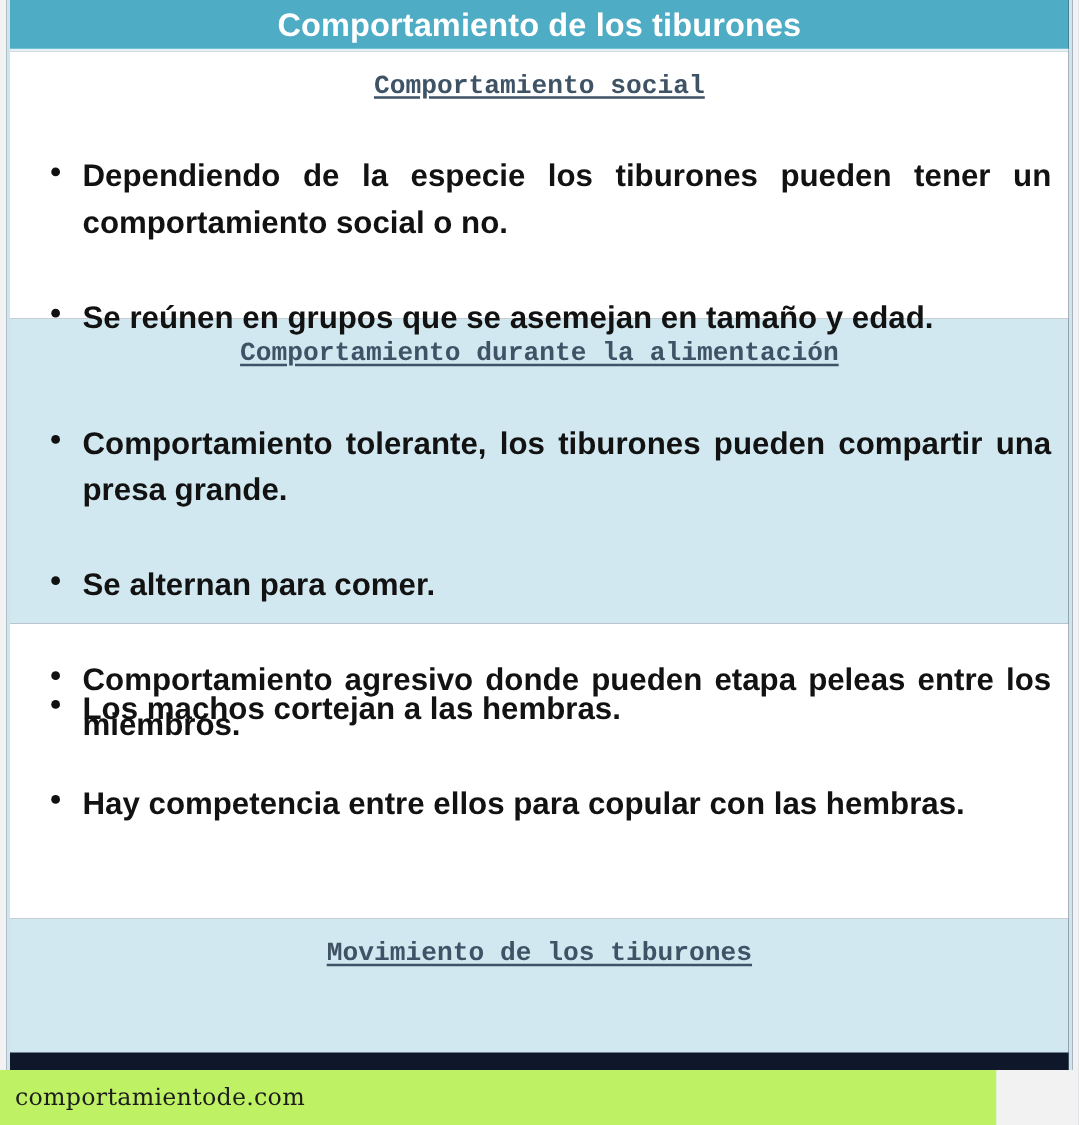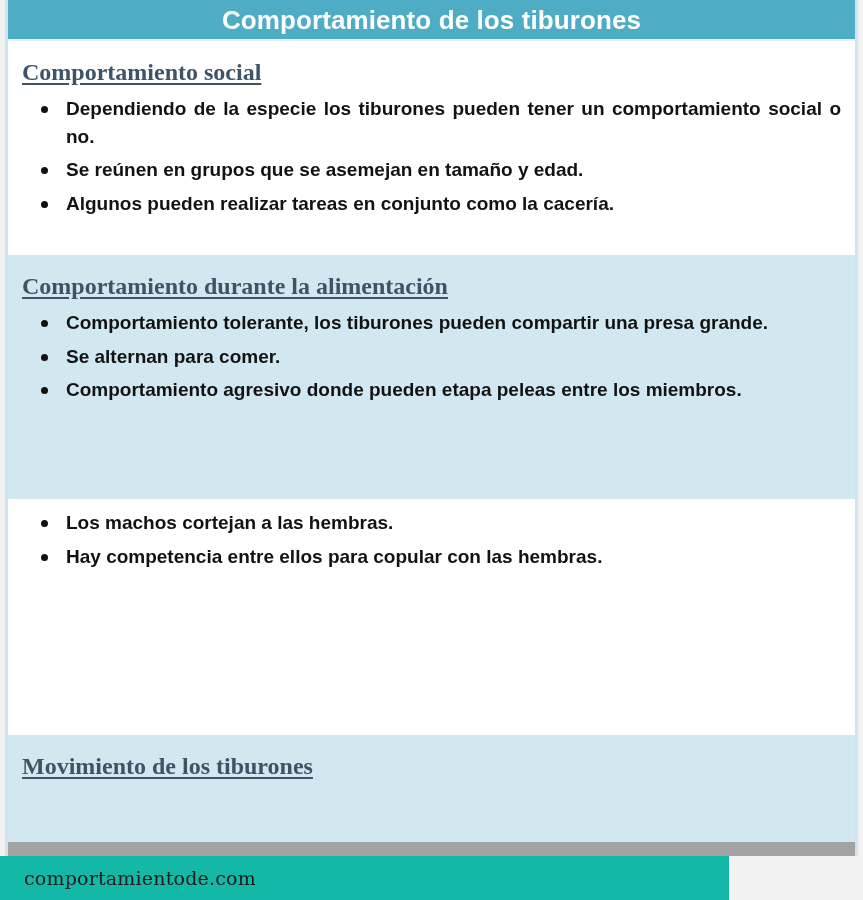--- a/index.html
+++ b/index.html
@@ -24,21 +24,21 @@
 
   .frame {
     position: absolute;
     left: 5px;
     top: 0px;
     width: 853px;
     height: 856px;
     box-sizing: border-box;
     border-left: 3px solid #cfe4ec;
     border-right: 3px solid #cfe4ec;
-    background: #a3a3a3;
+    background: #0f172a;
     overflow: hidden;
   }
 
   .title-bar {
     height: 41px;
     background: #4eacc4;
     display: flex;
     align-items: center;
     justify-content: center;
     box-sizing: border-box;
@@ -54,45 +54,47 @@
   }
 
   .section {
     box-sizing: border-box;
     padding: 10px 14px 10px 14px;
   }
   .section.white { background: #ffffff; }
   .section.blue  { background: #d2e8f0; }
 
   .section-heading {
+    text-align: center;
     color: #3f5366;
-    font-size: 24px;
+    font-size: 21px;
     font-weight: 600;
     text-decoration: underline;
     text-underline-offset: 3px;
-    font-family: Liberation Serif, serif;
+    font-family: Liberation Mono, monospace;
     margin: 6px 0 8px 0;
     line-height: 1.25;
   }
 
   ul.bullets {
     list-style: none;
     margin: 0;
     padding: 0;
   }
   ul.bullets li {
     position: relative;
     padding-left: 44px;
     margin-bottom: 6px;
     color: #121212;
-    font-size: 19px;
+    font-size: 25px;
     font-weight: bold;
     line-height: 1.45;
     text-align: justify;
     font-family: "Liberation Sans", sans-serif;
+    margin-top: 40px;
   }
   ul.bullets li:last-child { margin-bottom: 0; }
   ul.bullets li .bullet-dot {
     position: absolute;
     left: 19px;
     top: 11px;
     width: 7px;
     height: 7px;
     border-radius: 50%;
     background: #111111;
@@ -104,27 +106,27 @@
   
   #sec-1 { height: 214px; }
   #sec-2 { height: 244px; }
   #sec-3 { height: 236px; }
   #sec-4 { height: 107px; }
 
   .footer {
     position: absolute;
     left: 0;
     top: 856px;
-    width: 729px;
+    width: 797px;
     height: 44px;
-    background: #14b8a6;
+    background: #bef264;
     display: flex;
     align-items: center;
     box-sizing: border-box;
-    padding-left: 24px;
+    padding-left: 12px;
   }
   .footer .footer-text {
     color: #1d1d1d;
     font-size: 19px;
     font-family: "DejaVu Serif", serif;
     letter-spacing: 0.2px;
   }
 </style>
 </head>
 <body>
@@ -140,24 +142,20 @@
     <div class="section white" id="sec-1">
       <div class="section-heading">Comportamiento social</div>
       <ul class="bullets">
         <li>
           <span class="bullet-dot"></span>
           <span class="li-text">Dependiendo de la especie los tiburones pueden tener un comportamiento social o no.</span>
         </li>
         <li>
           <span class="bullet-dot"></span>
           <span class="li-text">Se reúnen en grupos que se asemejan en tamaño y edad.</span>
-        </li>
-        <li>
-          <span class="bullet-dot"></span>
-          <span class="li-text">Algunos pueden realizar tareas en conjunto como la cacería.</span>
         </li>
       </ul>
     </div>
 
     <div class="section blue" id="sec-2">
       <div class="section-heading">Comportamiento durante la alimentación</div>
       <ul class="bullets">
         <li>
           <span class="bullet-dot"></span>
           <span class="li-text">Comportamiento tolerante, los tiburones pueden compartir una presa grande.</span>

